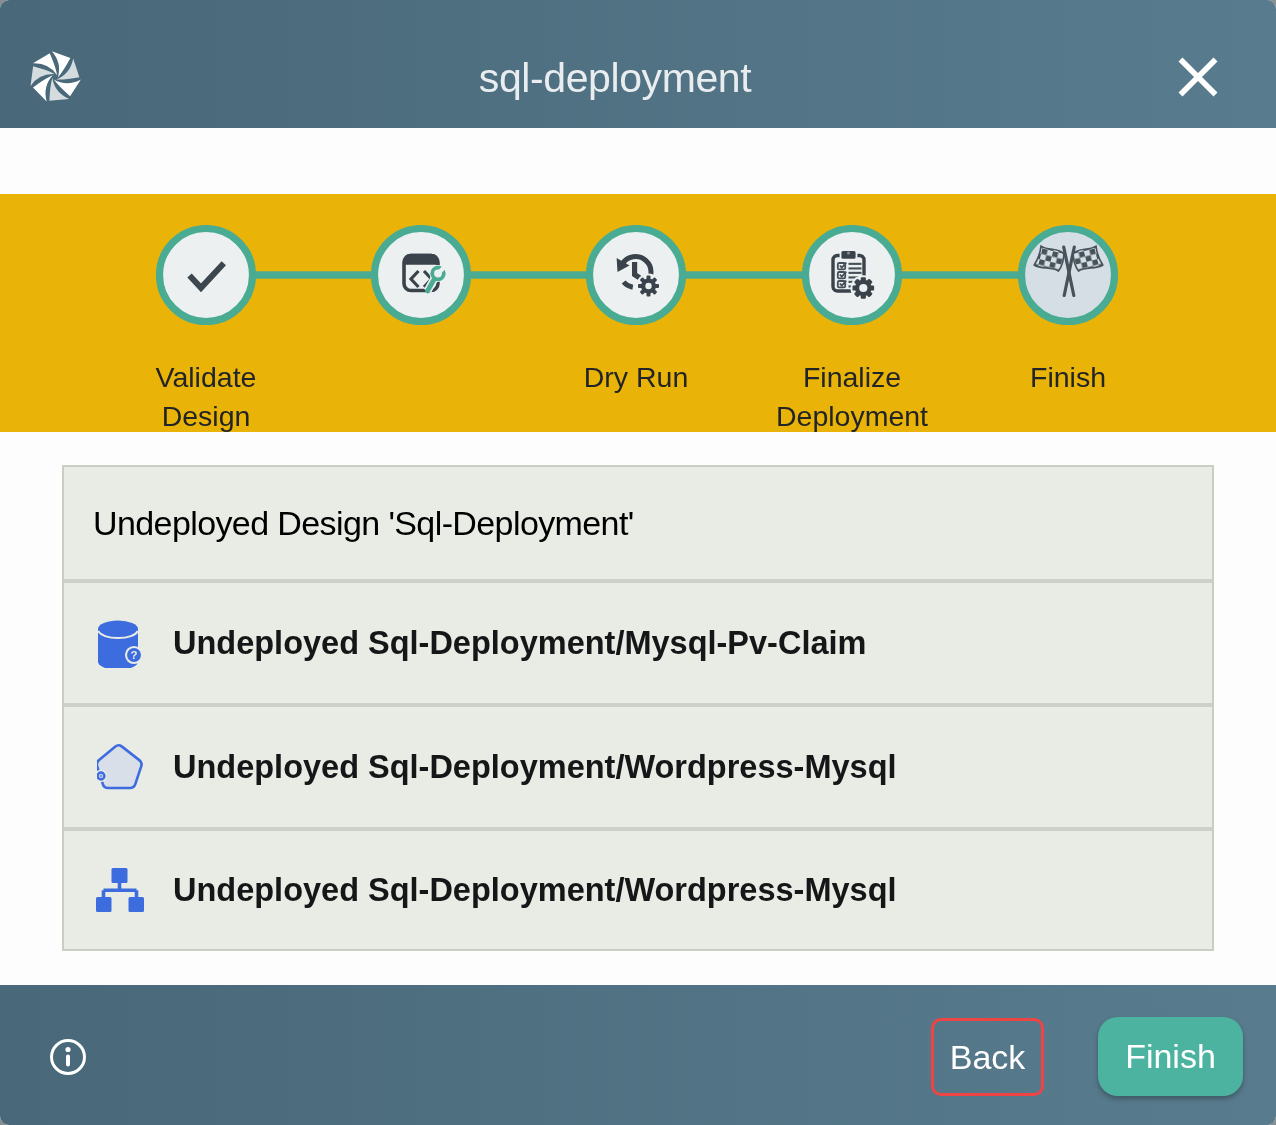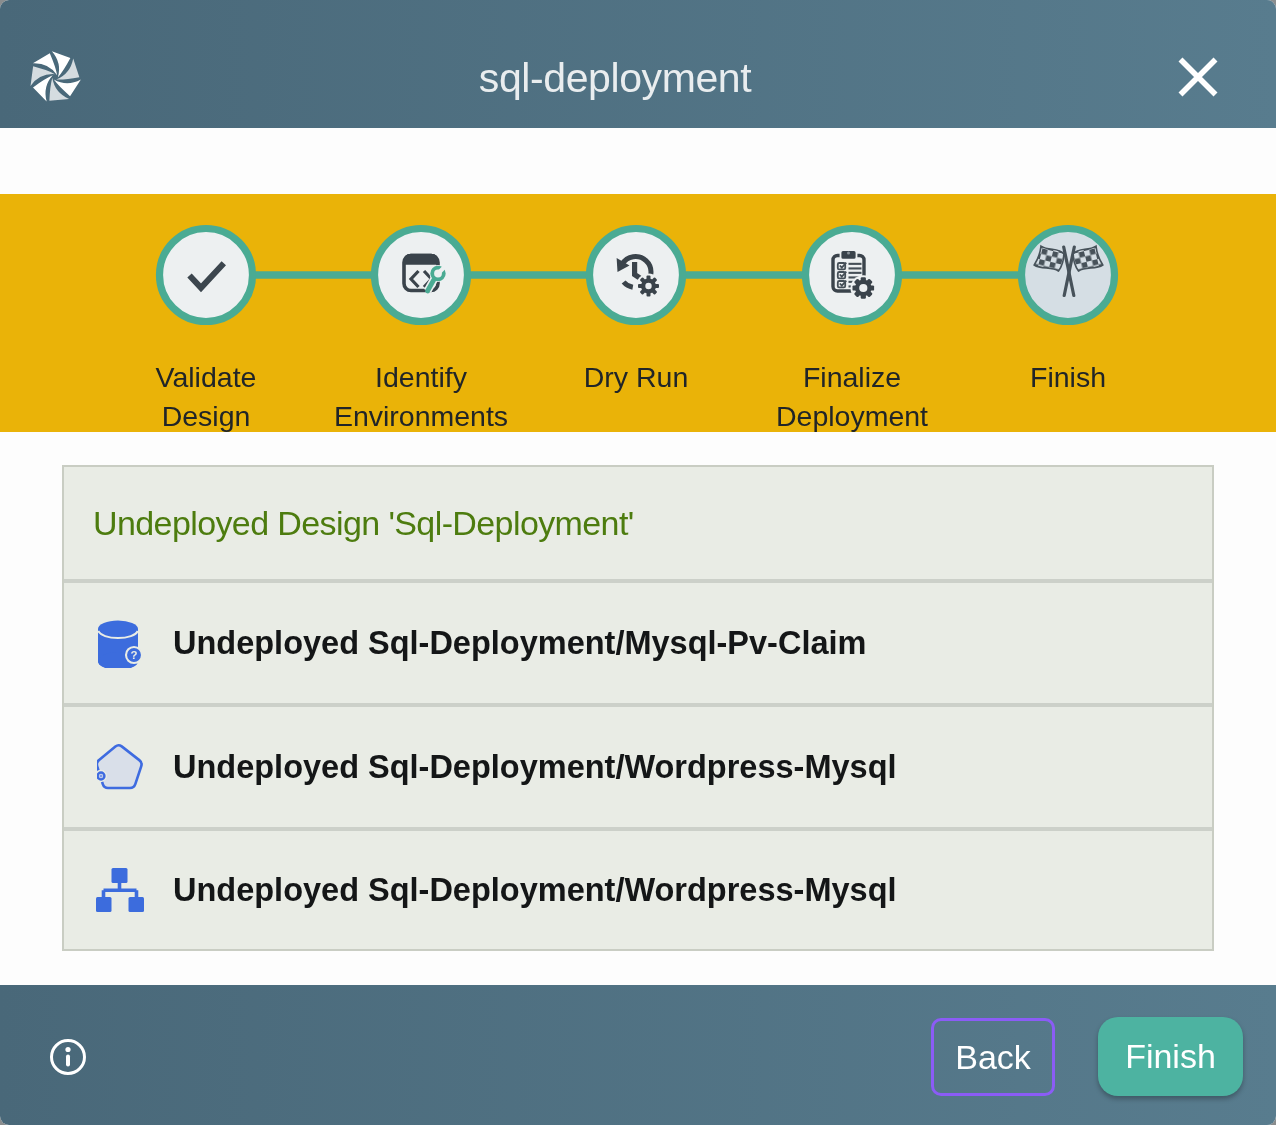--- a/index.html
+++ b/index.html
@@ -10,24 +10,24 @@
   .steps{position:absolute;left:0;top:158px;width:1276px;height:274px;background:#eab308;margin-top:36px;}
   .whitebg{position:absolute;left:0;top:432px;width:1276px;height:553px;background:#fdfdfd;}
   .ftr{position:absolute;left:0;top:985px;width:1276px;height:140px;background:linear-gradient(90deg,#496879,#587c8e);}
   .lbl{position:absolute;top:164px;width:260px;text-align:center;color:#212528;font-size:28.5px;line-height:39px;}
   .list{position:absolute;left:62px;top:465px;width:1148px;border:2px solid #c9cdc3;background:#ccd0c9;}
   .row{background:#e9ece5;position:relative;}
   .row1{height:112px;}
   .row2{height:120px;margin-top:4px;}
   .row3{height:120px;margin-top:4px;}
   .row4{height:118px;margin-top:4px;}
-  .row1 .t{position:absolute;left:29px;top:50%;transform:translateY(-50%);font-size:34px;letter-spacing:-0.6px;color:#4d7c0f;}
+  .row1 .t{position:absolute;left:29px;top:50%;transform:translateY(-50%);font-size:34px;letter-spacing:-0.6px;color:#000000;}
   .rt{position:absolute;left:109px;top:50%;transform:translateY(-50%);font-size:32.5px;color:#141617;font-weight:bold;}
   .ricon{position:absolute;left:34px;top:50%;transform:translateY(-50%);}
-  .btn-back{position:absolute;left:931px;top:1018px;width:124px;height:78px;border:3px solid #8b5cf6;border-radius:10px;box-sizing:border-box;color:#fff;font-size:34px;text-align:center;line-height:72px;}
+  .btn-back{position:absolute;left:931px;top:1018px;width:113px;height:78px;border:3px solid #ef4444;border-radius:10px;box-sizing:border-box;color:#fff;font-size:34px;text-align:center;line-height:72px;}
   .btn-finish{position:absolute;left:1098px;top:1017px;width:145px;height:79px;background:#4db3a1;border-radius:20px;color:#fff;font-size:34px;text-align:center;line-height:79px;box-shadow:0 3px 5px rgba(0,0,0,0.28);}
 </style>
 </head>
 <body>
 <div class="modal">
   <div class="hdr">
     <div class="hdr-title">sql-deployment</div>
     <svg width="52" height="52" viewBox="0 0 48 48" style="position:absolute;left:29px;top:51px;">
       <path d="M21.1,0.2 L38.2,6.5 Q31.8,18.6 26.6,24.5 Q30.6,11.1 21.1,0.2 Z" fill="#ffffff"></path>
       <path d="M40.8,6.9 L46.5,24.2 Q33.1,26.7 25.2,26.3 Q38.2,21.1 40.8,6.9 Z" fill="#d5dce0"></path>
@@ -127,21 +127,20 @@
         <line x1="1074.3" y1="53" x2="1064.2" y2="101.5"></line>
       </g>
       <g transform="translate(1063.8,59.8) rotate(14)">
         <path d="M0,0 C-7,-5 -15,1 -24,-2 C-23,5 -24,12 -26,18 C-18,21 -9,15 -1,18 C1.5,12 1.5,6 0,0 Z" fill="url(#chk)" stroke="#47525a" stroke-width="1.6"></path>
       </g>
       <g transform="translate(1073.2,59.8) scale(-1,1) rotate(14)">
         <path d="M0,0 C-7,-5 -15,1 -24,-2 C-23,5 -24,12 -26,18 C-18,21 -9,15 -1,18 C1.5,12 1.5,6 0,0 Z" fill="url(#chk)" stroke="#47525a" stroke-width="1.6"></path>
       </g>
     </svg>
     <div class="lbl" style="left:76px;">Validate<br>Design</div>
-    <div class="lbl" style="left:291px;">Identify<br>Environments</div>
     <div class="lbl" style="left:506px;">Dry Run</div>
     <div class="lbl" style="left:722px;">Finalize<br>Deployment</div>
     <div class="lbl" style="left:938px;">Finish</div>
   </div>
   <div class="whitebg"></div>
   <div class="list">
     <div class="row row1">
         <div class="t">Undeployed Design 'Sql-Deployment'</div>
       </div>
     <div class="row row2">

